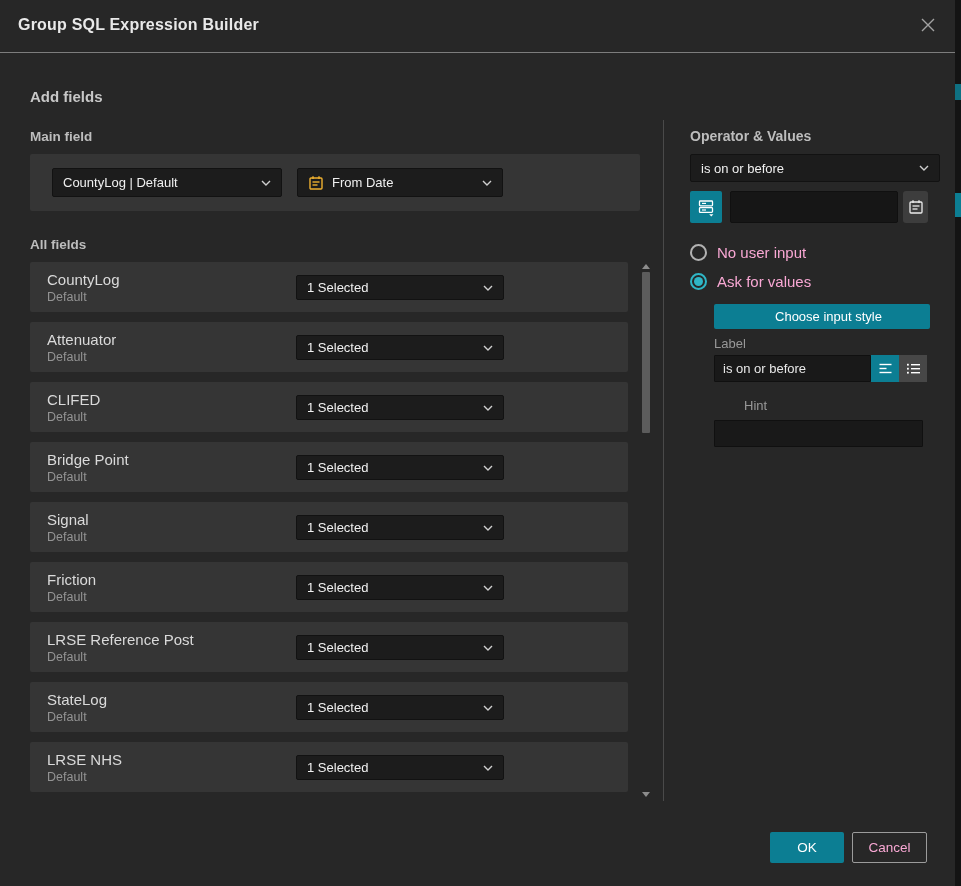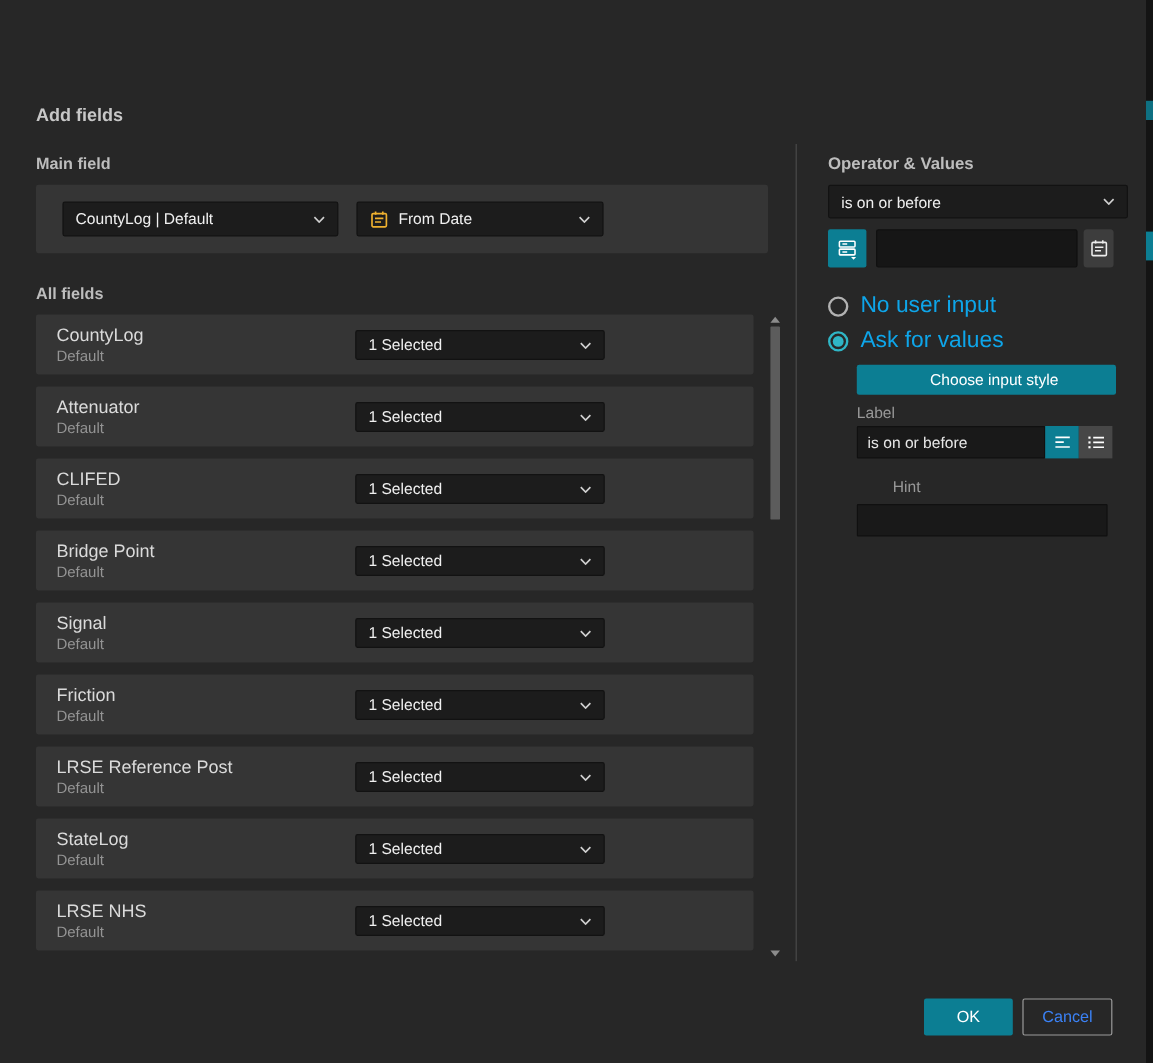--- a/index.html
+++ b/index.html
@@ -54,53 +54,61 @@
   .value-input{position:absolute;left:730px;top:191px;width:168px;height:32px;background:#161616;
              border:1px solid #101010;border-radius:2px;color:#e8e8e8;font-size:13px;padding:0 8px;box-sizing:border-box;}
   .cal-btn{position:absolute;left:903px;top:191px;width:25px;height:32px;background:#3d3d3d;border:none;border-radius:3px;
              display:flex;align-items:center;justify-content:center;cursor:pointer;color:#ededed;padding:0;}
 
   .radio-row{position:absolute;left:690px;display:flex;align-items:center;gap:10px;cursor:pointer;}
   .r1{top:244px;} .r2{top:273px;}
   .radio{width:13px;height:13px;border-radius:50%;border:2px solid #b2b2b2;flex:0 0 auto;position:relative;}
   .radio.sel{border-color:var(--radio-teal);}
   .radio.sel::after{content:'';position:absolute;inset:2px;border-radius:50%;background:var(--radio-teal);}
-  .radio-label{font-size:19px;color:#0ea5e9;}
+  .radio-label{font-size:15px;color:#f9a8d4;}
 
   .choose-btn{position:absolute;left:714px;top:304px;width:216px;height:25px;background:var(--accent-teal);
               border:none;border-radius:2px;color:#fff;font-size:13px;font-family:inherit;cursor:pointer;padding-left:19px;}
 
   .caption{position:absolute;font-size:13px;color:#989898;}
   .cap-label{left:714px;top:336px;} .cap-hint{left:744px;top:398px;}
   .label-input{position:absolute;left:714px;top:355px;width:157px;height:27px;background:#191919;border:1px solid #101010;
                color:#e8e8e8;font-size:13px;padding:0 8px;box-sizing:border-box;border-radius:1px;}
   .style-btn{position:absolute;top:355px;width:28px;height:27px;border:none;display:flex;align-items:center;justify-content:center;cursor:pointer;padding:0;}
   .style-btn.sel{left:871px;background:var(--accent-teal);}
   .style-btn.alt{left:899px;background:#474747;}
   .hint-input{position:absolute;left:714px;top:420px;width:209px;height:27px;background:#191919;border:1px solid #101010;
                color:#e8e8e8;font-size:13px;padding:0 8px;box-sizing:border-box;border-radius:1px;}
 
   
   .ok-btn{position:absolute;left:770px;top:832px;width:74px;height:31px;background:var(--accent-teal);
           border:none;border-radius:2px;color:#fff;font-size:13.5px;font-family:inherit;cursor:pointer;}
   .cancel-btn{position:absolute;left:852px;top:832px;width:75px;height:31px;background:transparent;
-          border:1px solid #9b9b9b;border-radius:2px;color:#3b82f6;font-size:13.5px;font-family:inherit;cursor:pointer;}
+          border:1px solid #9b9b9b;border-radius:2px;color:#f9a8d4;font-size:13.5px;font-family:inherit;cursor:pointer;}
 
   
   .app-edge{position:absolute;right:0;top:0;width:6px;height:886px;background:#141414;}
   .edge-frag{position:absolute;left:0;width:6px;}
   .frag1{top:84px;height:16px;background:#0e7082;}
   .frag2{top:193px;height:24px;background:var(--accent-teal);}
 </style>
 </head>
 <body>
 
 <div class="stage">
   <div class="dialog">
 
+    <div class="titlebar">
+      <span class="title">Group SQL Expression Builder</span>
+      <span class="close">
+        <svg width="18" height="18" viewBox="0 0 18 18">
+            <path d="M3 3 L15 15 M15 3 L3 15" stroke="currentColor" stroke-width="1.4"></path>
+          </svg>
+      </span>
+    </div>
 
     <div class="hdg h-add">Add fields</div>
     <div class="hdg h-main">Main field</div>
 
     <div class="main-panel">
       <div class="select sel-layer">
         <span class="grow">CountyLog | Default</span>
         <svg class="chev" width="10" height="6" viewBox="0 0 10 6">
             <path d="M1 1l4 4 4-4" fill="none" stroke="#cfcfcf" stroke-width="1.4"></path>
           </svg>

